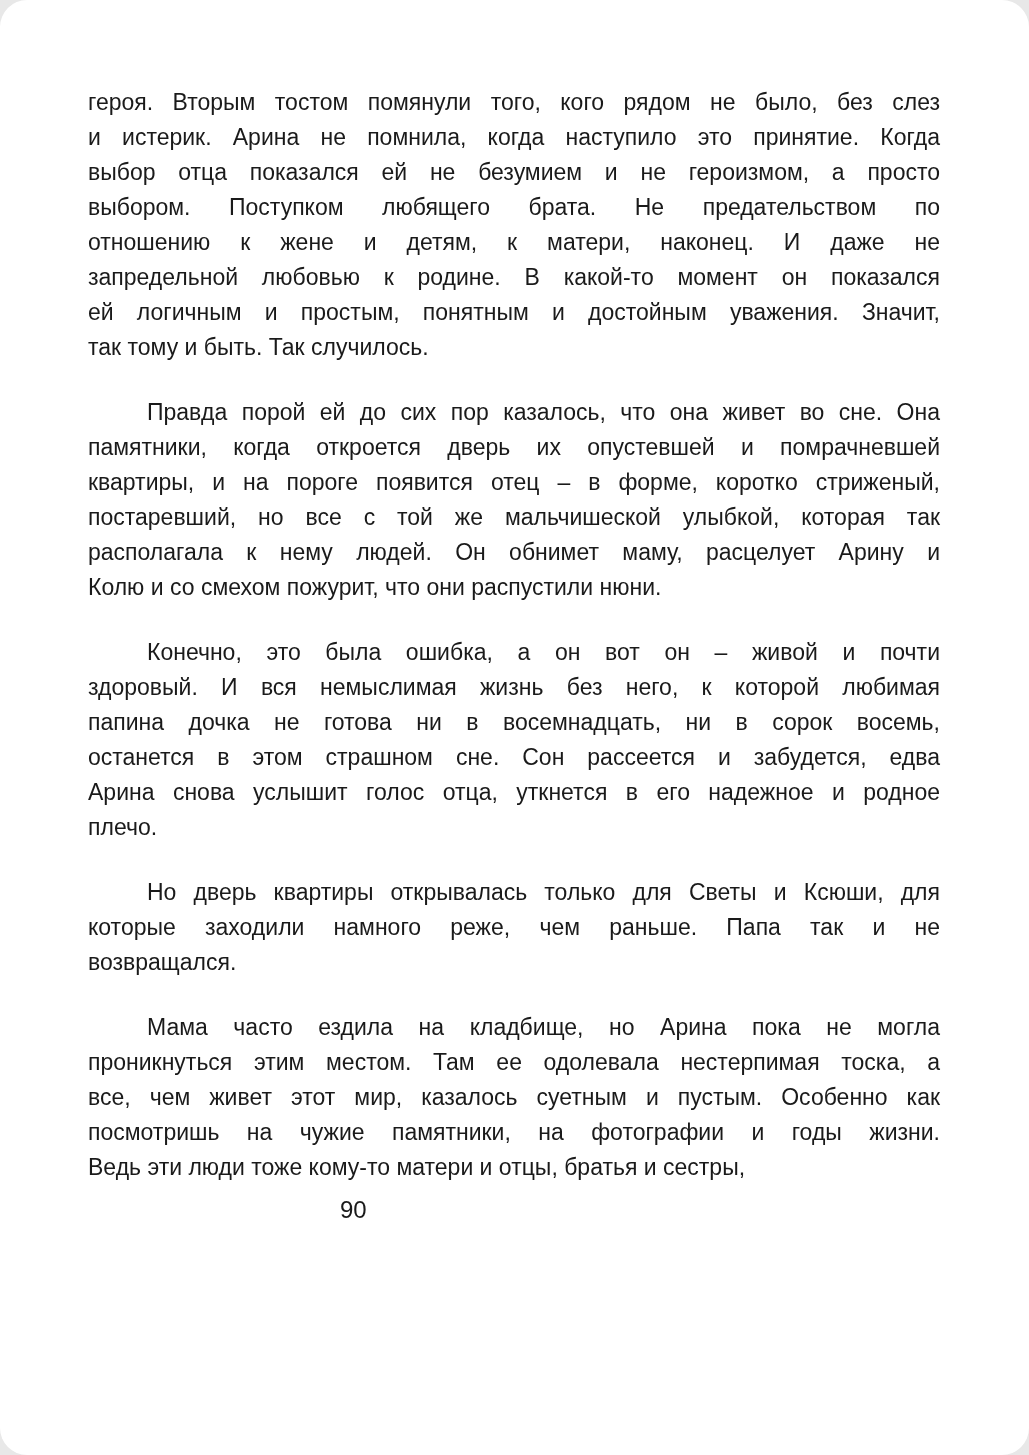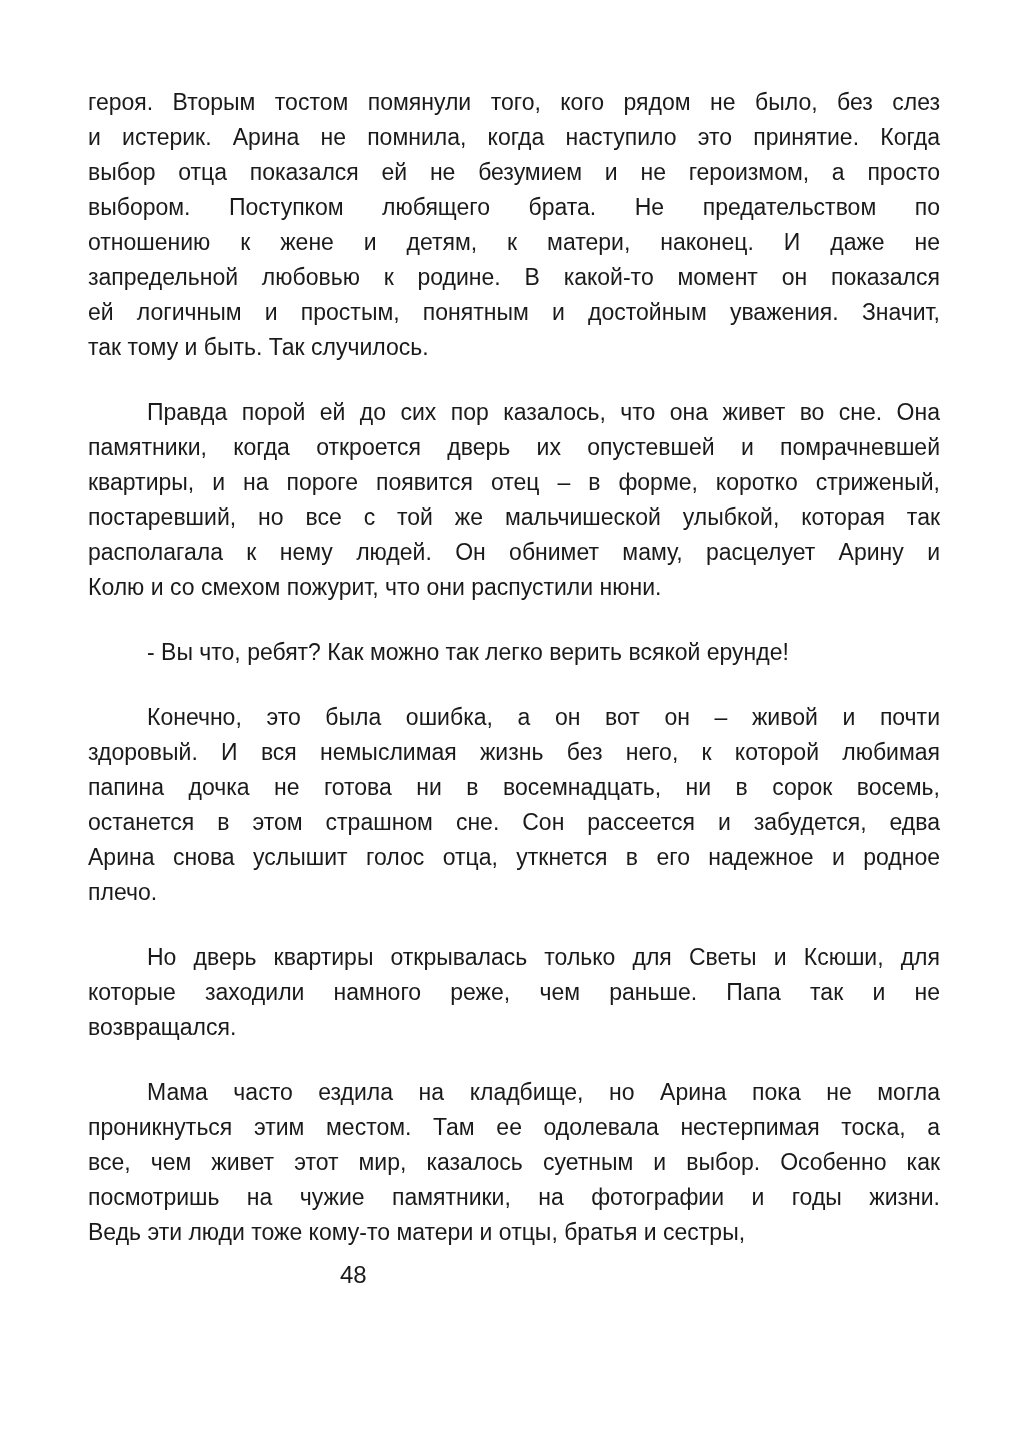--- a/index.html
+++ b/index.html
@@ -9,20 +9,21 @@
     height: 1455px;
     margin: 0 auto;
     background: #ffffff;
     box-sizing: border-box;
     padding: 85px 89px 0 88px;
     font-family: "Liberation Sans", sans-serif;
     font-size: 23px;
     line-height: 35px;
     color: #1a1a1a;
     overflow: hidden;
+    border-radius: 27px;
   }
   .text-block { width: 852px; }
   .para { margin: 0 0 30px 0; }
   .text-block .para:last-child { margin-bottom: 7px; }
   .line {
     text-align: justify;
     text-align-last: justify;
     -moz-text-align-last: justify;
   }
   .line.last {
@@ -53,37 +54,34 @@
       </div>
       <div class="para">
         <div class="line indent">Правда порой ей до сих пор казалось, что она живет во сне. Она</div>
         <div class="line">памятники, когда откроется дверь их опустевшей и помрачневшей</div>
         <div class="line">квартиры, и на пороге появится отец – в форме, коротко стриженый,</div>
         <div class="line">постаревший, но все с той же мальчишеской улыбкой, которая так</div>
         <div class="line">располагала к нему людей. Он обнимет маму, расцелует Арину и</div>
         <div class="line last">Колю и со смехом пожурит, что они распустили нюни.</div>
       </div>
       <div class="para">
-        <div class="line last indent">- Вы что, ребят? Как можно так легко верить всякой ерунде!</div>
-      </div>
-      <div class="para">
         <div class="line indent">Конечно, это была ошибка, а он вот он – живой и почти</div>
         <div class="line">здоровый. И вся немыслимая жизнь без него, к которой любимая</div>
         <div class="line">папина дочка не готова ни в восемнадцать, ни в сорок восемь,</div>
         <div class="line">останется в этом страшном сне. Сон рассеется и забудется, едва</div>
         <div class="line">Арина снова услышит голос отца, уткнется в его надежное и родное</div>
         <div class="line last">плечо.</div>
       </div>
       <div class="para">
         <div class="line indent">Но дверь квартиры открывалась только для Светы и Ксюши, для</div>
         <div class="line">которые заходили намного реже, чем раньше. Папа так и не</div>
         <div class="line last">возвращался.</div>
       </div>
       <div class="para">
         <div class="line indent">Мама часто ездила на кладбище, но Арина пока не могла</div>
         <div class="line">проникнуться этим местом. Там ее одолевала нестерпимая тоска, а</div>
-        <div class="line">все, чем живет этот мир, казалось суетным и выбор. Особенно как</div>
+        <div class="line">все, чем живет этот мир, казалось суетным и пустым. Особенно как</div>
         <div class="line">посмотришь на чужие памятники, на фотографии и годы жизни.</div>
         <div class="line last">Ведь эти люди тоже кому-то матери и отцы, братья и сестры,</div>
       </div>
     </div>
-  <div class="footer">48</div>
+  <div class="footer">90</div>
 </div>
 
 </body></html>

